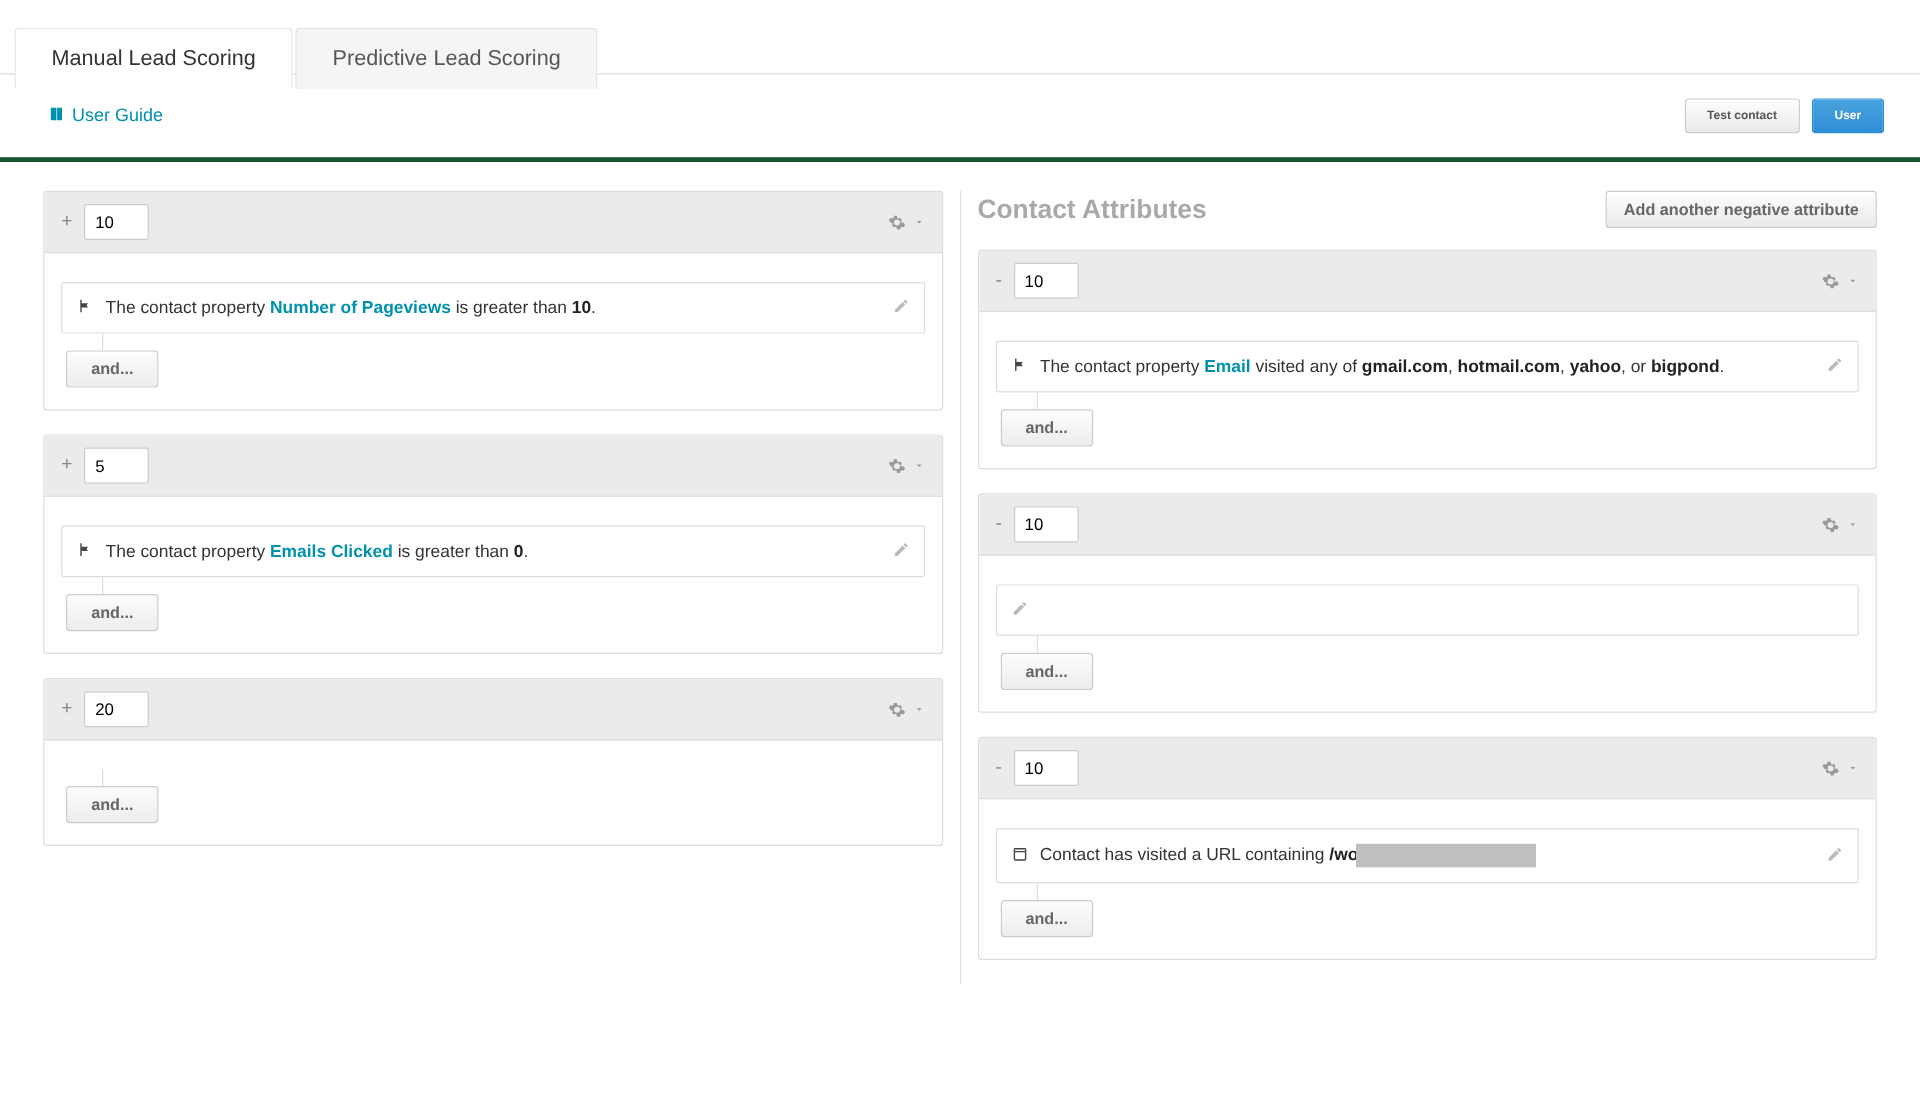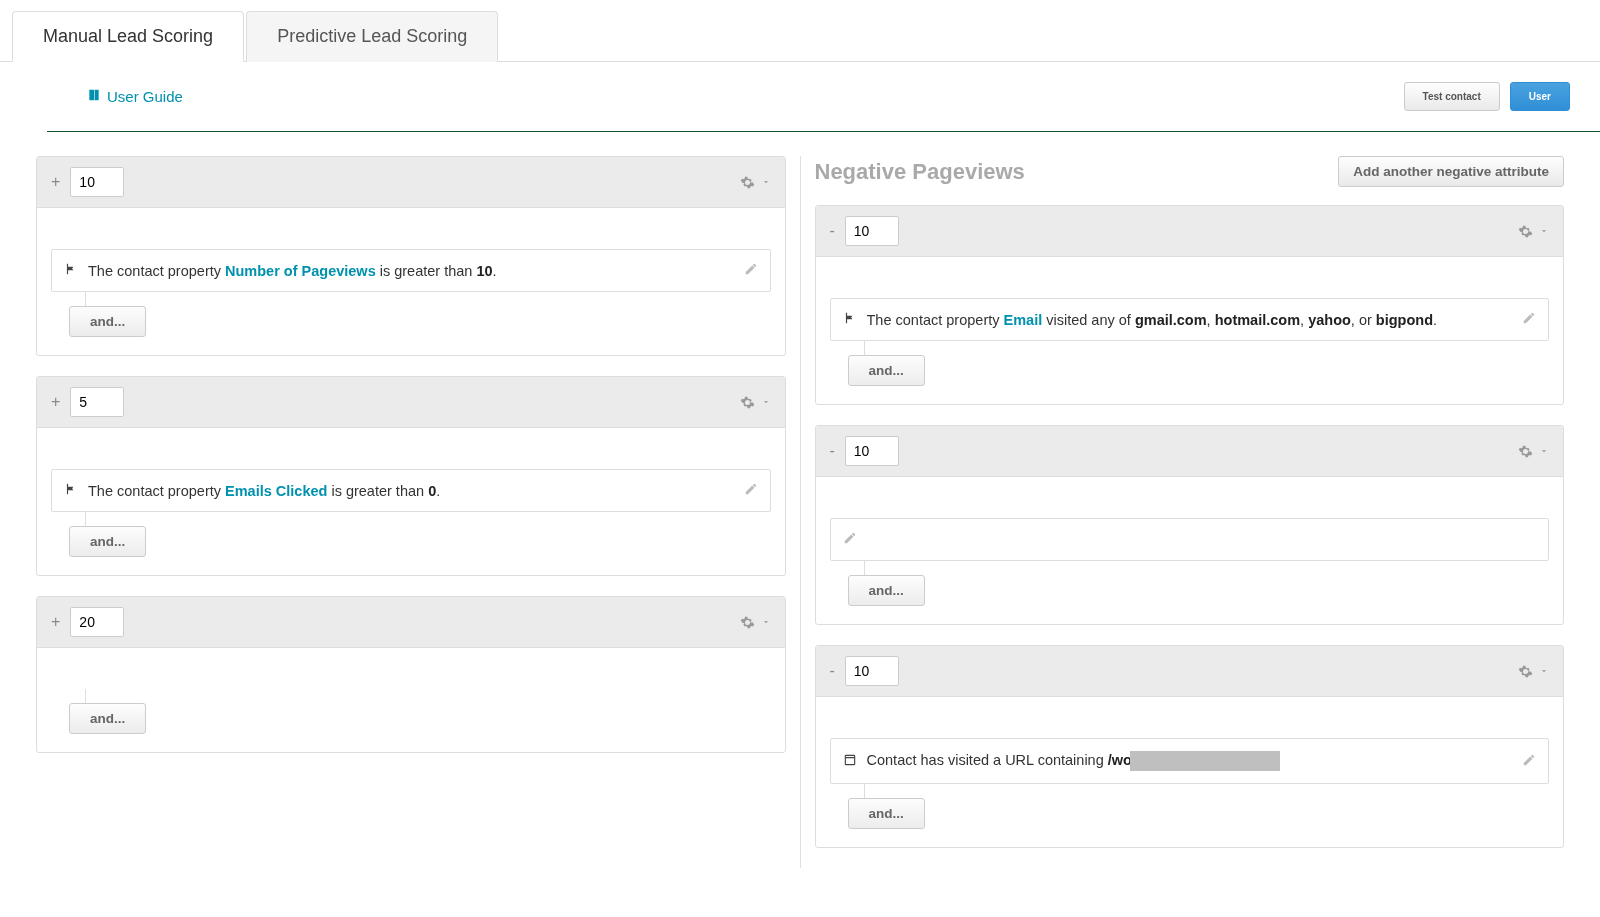--- a/index.html
+++ b/index.html
@@ -1,22 +1,22 @@
 <!DOCTYPE html>
 <html><head>
 <meta charset="utf-8">
 <style>
 * { box-sizing: border-box; margin: 0; padding: 0; }
 body { font-family: -apple-system, BlinkMacSystemFont, "Segoe UI", Helvetica, Arial, sans-serif; font-size: 14px; color: #33475b; background: #fff; }
 
 .tabs { display: flex; border-bottom: 1px solid #ddd; padding: 10px 0 0 12px; }
-.tab { padding: 14px 30px; font-size: 18px; color: #555; background: #f5f5f5; border: 1px solid #ddd; border-bottom: none; border-radius: 4px 4px 0 0; margin-right: 2px; cursor: pointer; position: relative; top: 1px; }
+.tab { padding: 14px 30px; font-size: 18px; color: #555; background: #f5f5f5; border: 1px solid #ddd; border-bottom: none; border-radius: 4px 4px 0 0; margin-right: 2px; cursor: pointer; position: relative; top: 13px; }
 .tab.active { background: #fff; color: #333; border-bottom: 1px solid #fff; }
 
-.toolbar { display: flex; justify-content: space-between; align-items: center; padding: 20px 30px 20px 40px; border-bottom: 1px solid #14532d; margin-left: 47px; }
+.toolbar { display: flex; justify-content: space-between; align-items: center; padding: 20px 30px 20px 40px; border-bottom: 4px solid #14532d; }
 .user-guide { color: #0091ae; font-size: 15px; text-decoration: none; display: inline-flex; align-items: center; gap: 6px; }
 .user-guide .book-icon { color: #0091ae; }
 .toolbar-right { display: flex; gap: 10px; }
 .btn { padding: 8px 18px; border-radius: 3px; border: 1px solid #ccc; background: linear-gradient(#fefefe,#e9e9e9); color: #555; font-weight: 600; font-size: 10px; cursor: pointer; }
 .btn-primary { background: linear-gradient(#4aa3df,#2f8ed6); border: 1px solid #2f8ed6; color: #fff; }
 .btn-small { padding: 7px 14px; font-size: 13.5px; font-weight: 700; color: #666; }
 
 .columns { display: flex; padding: 24px 22px; gap: 0; }
 .col { flex: 1; padding: 0 14px; }
 .col + .col { border-left: 1px solid #e0e0e0; }
@@ -25,31 +25,31 @@
 .section-title { font-size: 22px; font-weight: 700; color: #a9a9a9; }
 
 .attr-card { border: 1px solid #ddd; border-radius: 3px; margin-bottom: 20px; overflow: hidden; }
 .attr-header { background: #ebebeb; border-bottom: 1px solid #ddd; padding: 10px 14px; display: flex; align-items: center; justify-content: space-between; }
 .score-wrap { display: flex; align-items: center; gap: 10px; }
 .sign { color: #888; font-size: 16px; }
 .score-input { width: 54px; padding: 6px 8px; border: 1px solid #ccc; border-radius: 2px; font-size: 14px; text-align: left; }
 .header-actions { display: flex; align-items: center; gap: 6px; color: #999; }
 .gear-icon svg, .caret-icon svg { display: block; }
 
-.attr-body { padding: 41px 14px 18px; }
+.attr-body { padding: 24px 14px 18px; }
 .rule-row { border: 1px solid #ddd; border-radius: 2px; padding: 12px 12px; display: flex; align-items: center; justify-content: space-between; gap: 10px; }
 .rule-left { display: flex; align-items: center; gap: 10px; flex: 1; min-width: 0; }
 .rule-text { font-size: 14.5px; color: #333; white-space: nowrap; overflow: hidden; text-overflow: ellipsis; }
 .rule-text .link { color: #0091ae; font-weight: 700; }
 .rule-text .bold { font-weight: 700; color: #222; }
 .pencil-icon { color: #bbb; cursor: pointer; }
 .flag-icon, .page-icon { color: #444; flex-shrink: 0; }
 
 .connector { width: 1px; height: 14px; background: #ddd; margin-left: 34px; }
-.and-btn { margin-left: 18px; padding: 7px 20px; border: 1px solid #ccc; border-radius: 3px; background: linear-gradient(#fdfdfd,#ececec); color: #666; font-weight: 600; font-size: 13.5px; cursor: pointer; }
+.and-btn { margin-left: 4px; padding: 7px 20px; border: 1px solid #ccc; border-radius: 3px; background: linear-gradient(#fdfdfd,#ececec); color: #666; font-weight: 600; font-size: 13.5px; cursor: pointer; }
 
 .redact { display: inline-block; background: #bfbfbf; width: 150px; height: 20px; vertical-align: middle; margin-left: -2px; }
 </style>
 </head>
 <body>
 
 <div class="tabs">
   <div class="tab active">Manual Lead Scoring</div>
   <div class="tab">Predictive Lead Scoring</div>
 </div>
@@ -171,21 +171,21 @@
       <div class="attr-body">
         <div class="connector"></div>
         <button class="and-btn">and...</button>
       </div>
     </div>
 
   </div>
 
   <div class="col">
     <div class="section-head">
-      <div class="section-title">Negative Pageviews</div>
+      <div class="section-title">Contact Attributes</div>
       <button class="btn btn-small">Add another negative attribute</button>
     </div>
 
     <div class="attr-card">
       <div class="attr-header">
         <div class="score-wrap">
           <span class="sign">-</span>
           <input class="score-input" value="10" style="">
         </div>
         <div class="header-actions">

